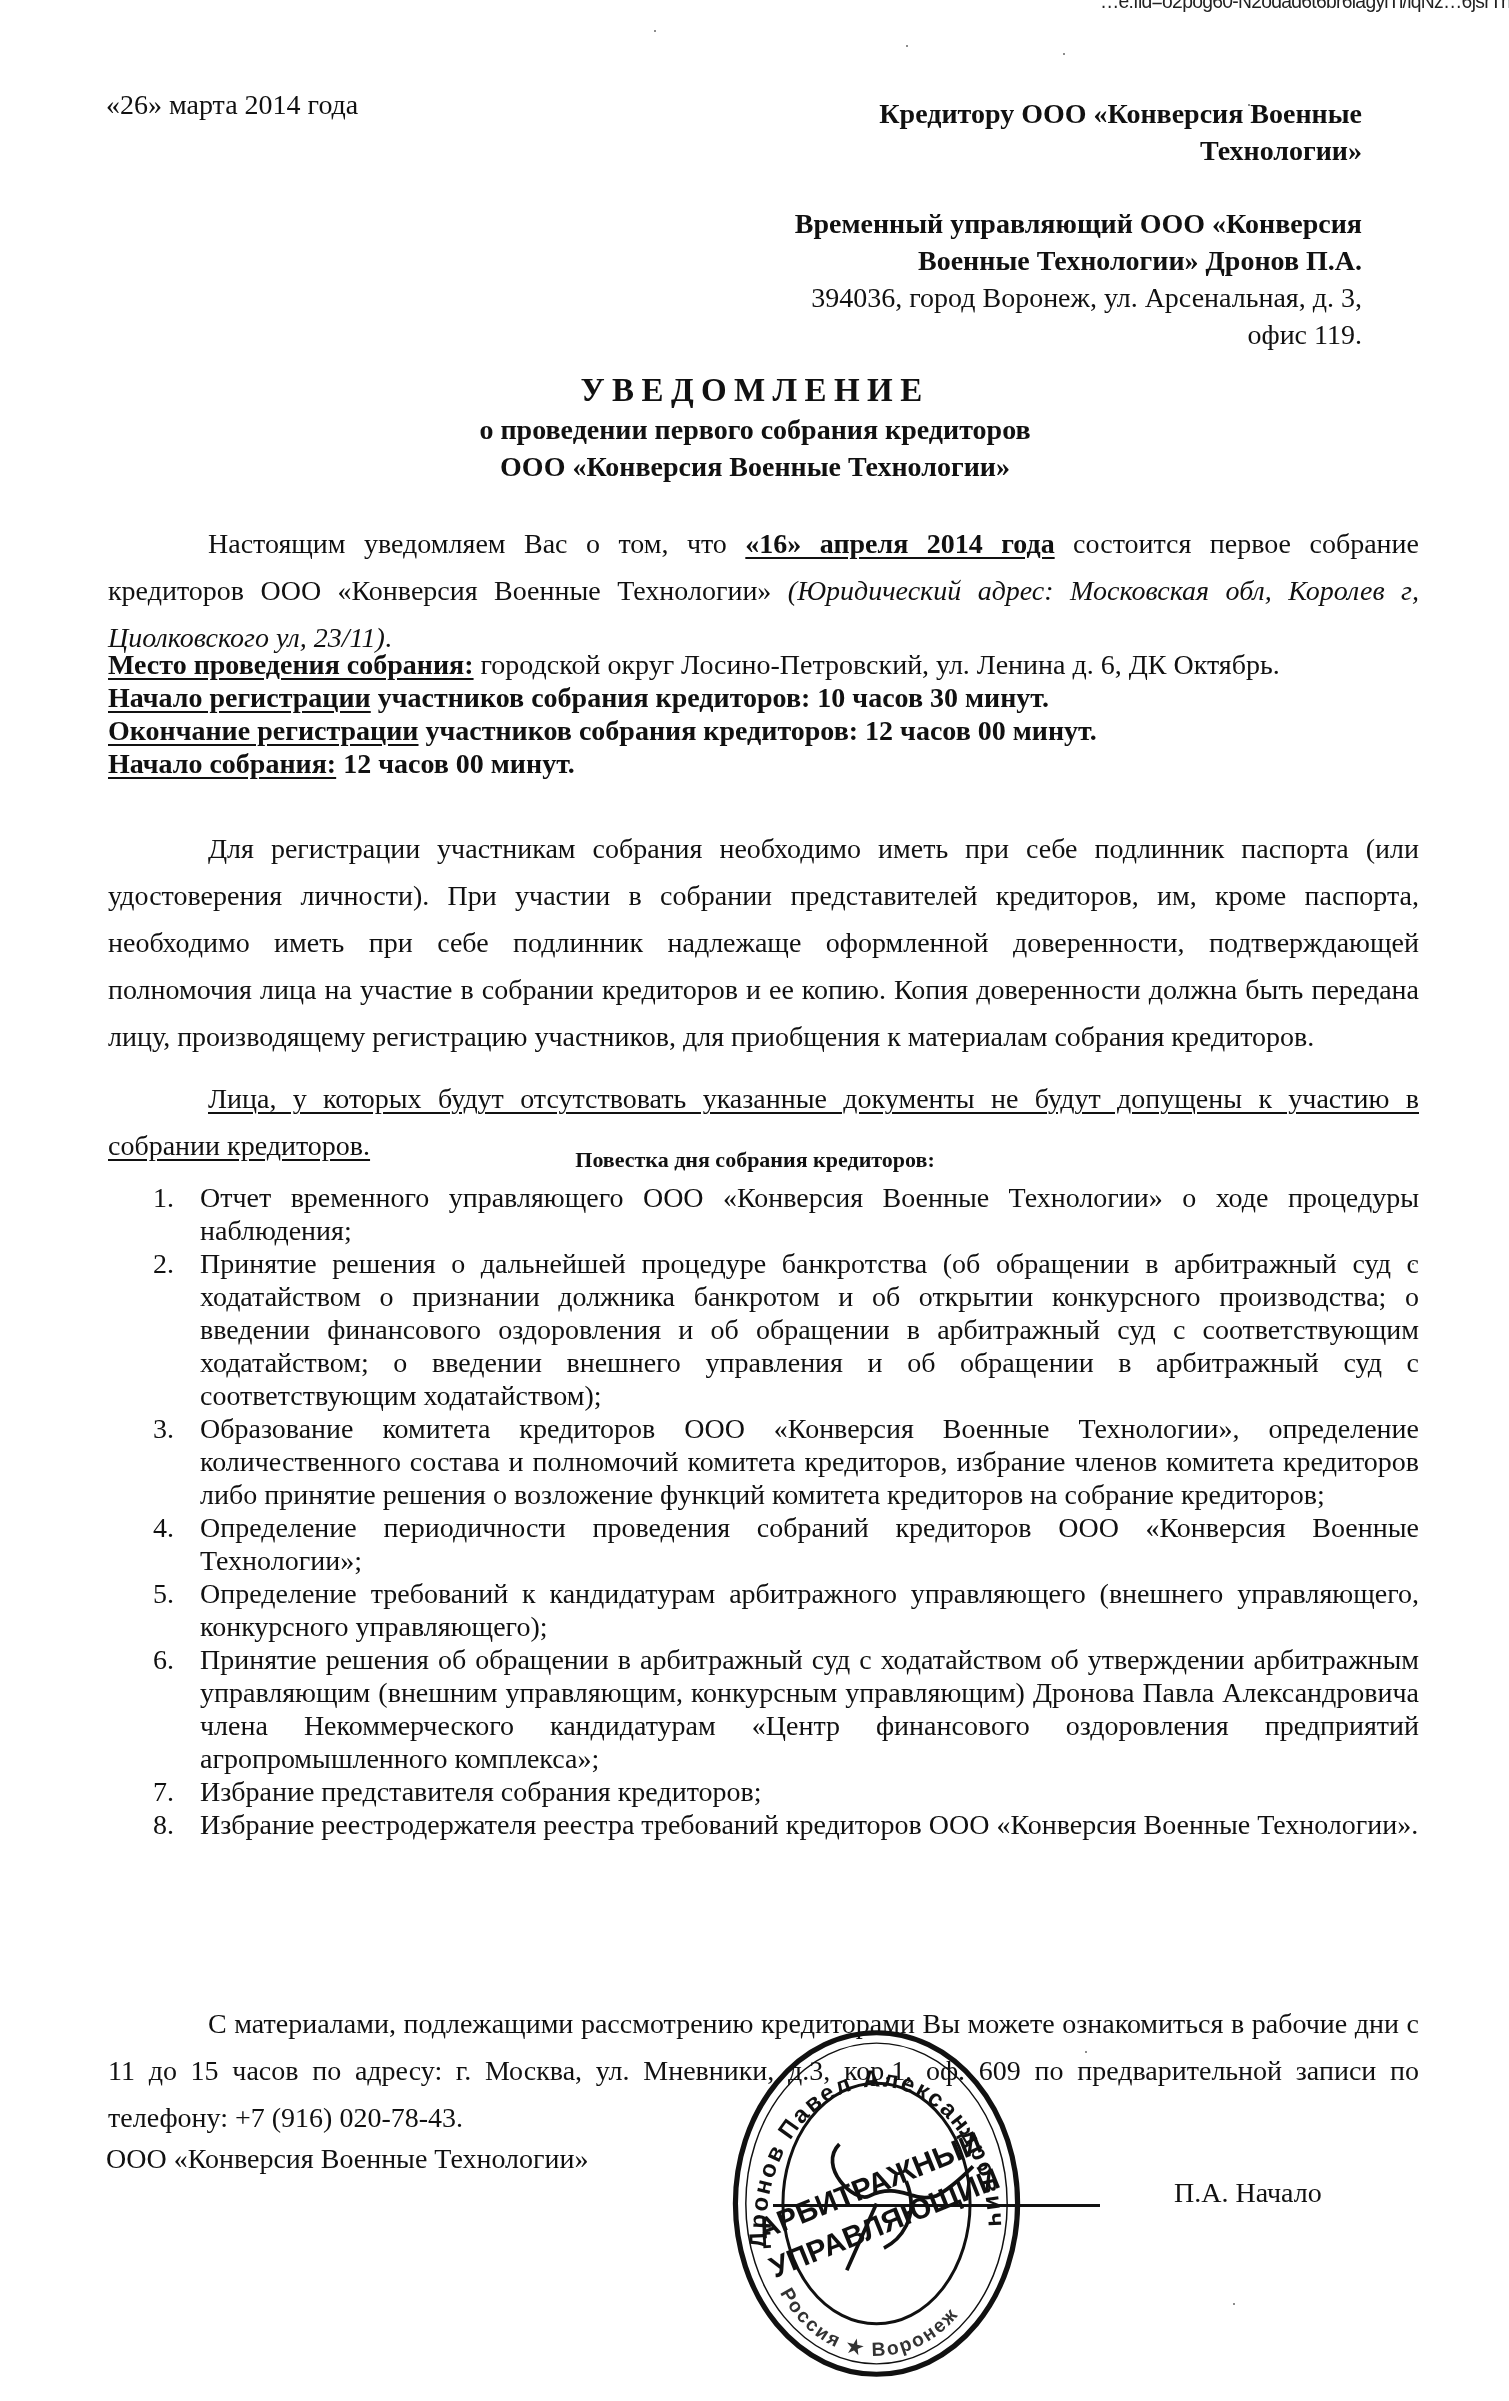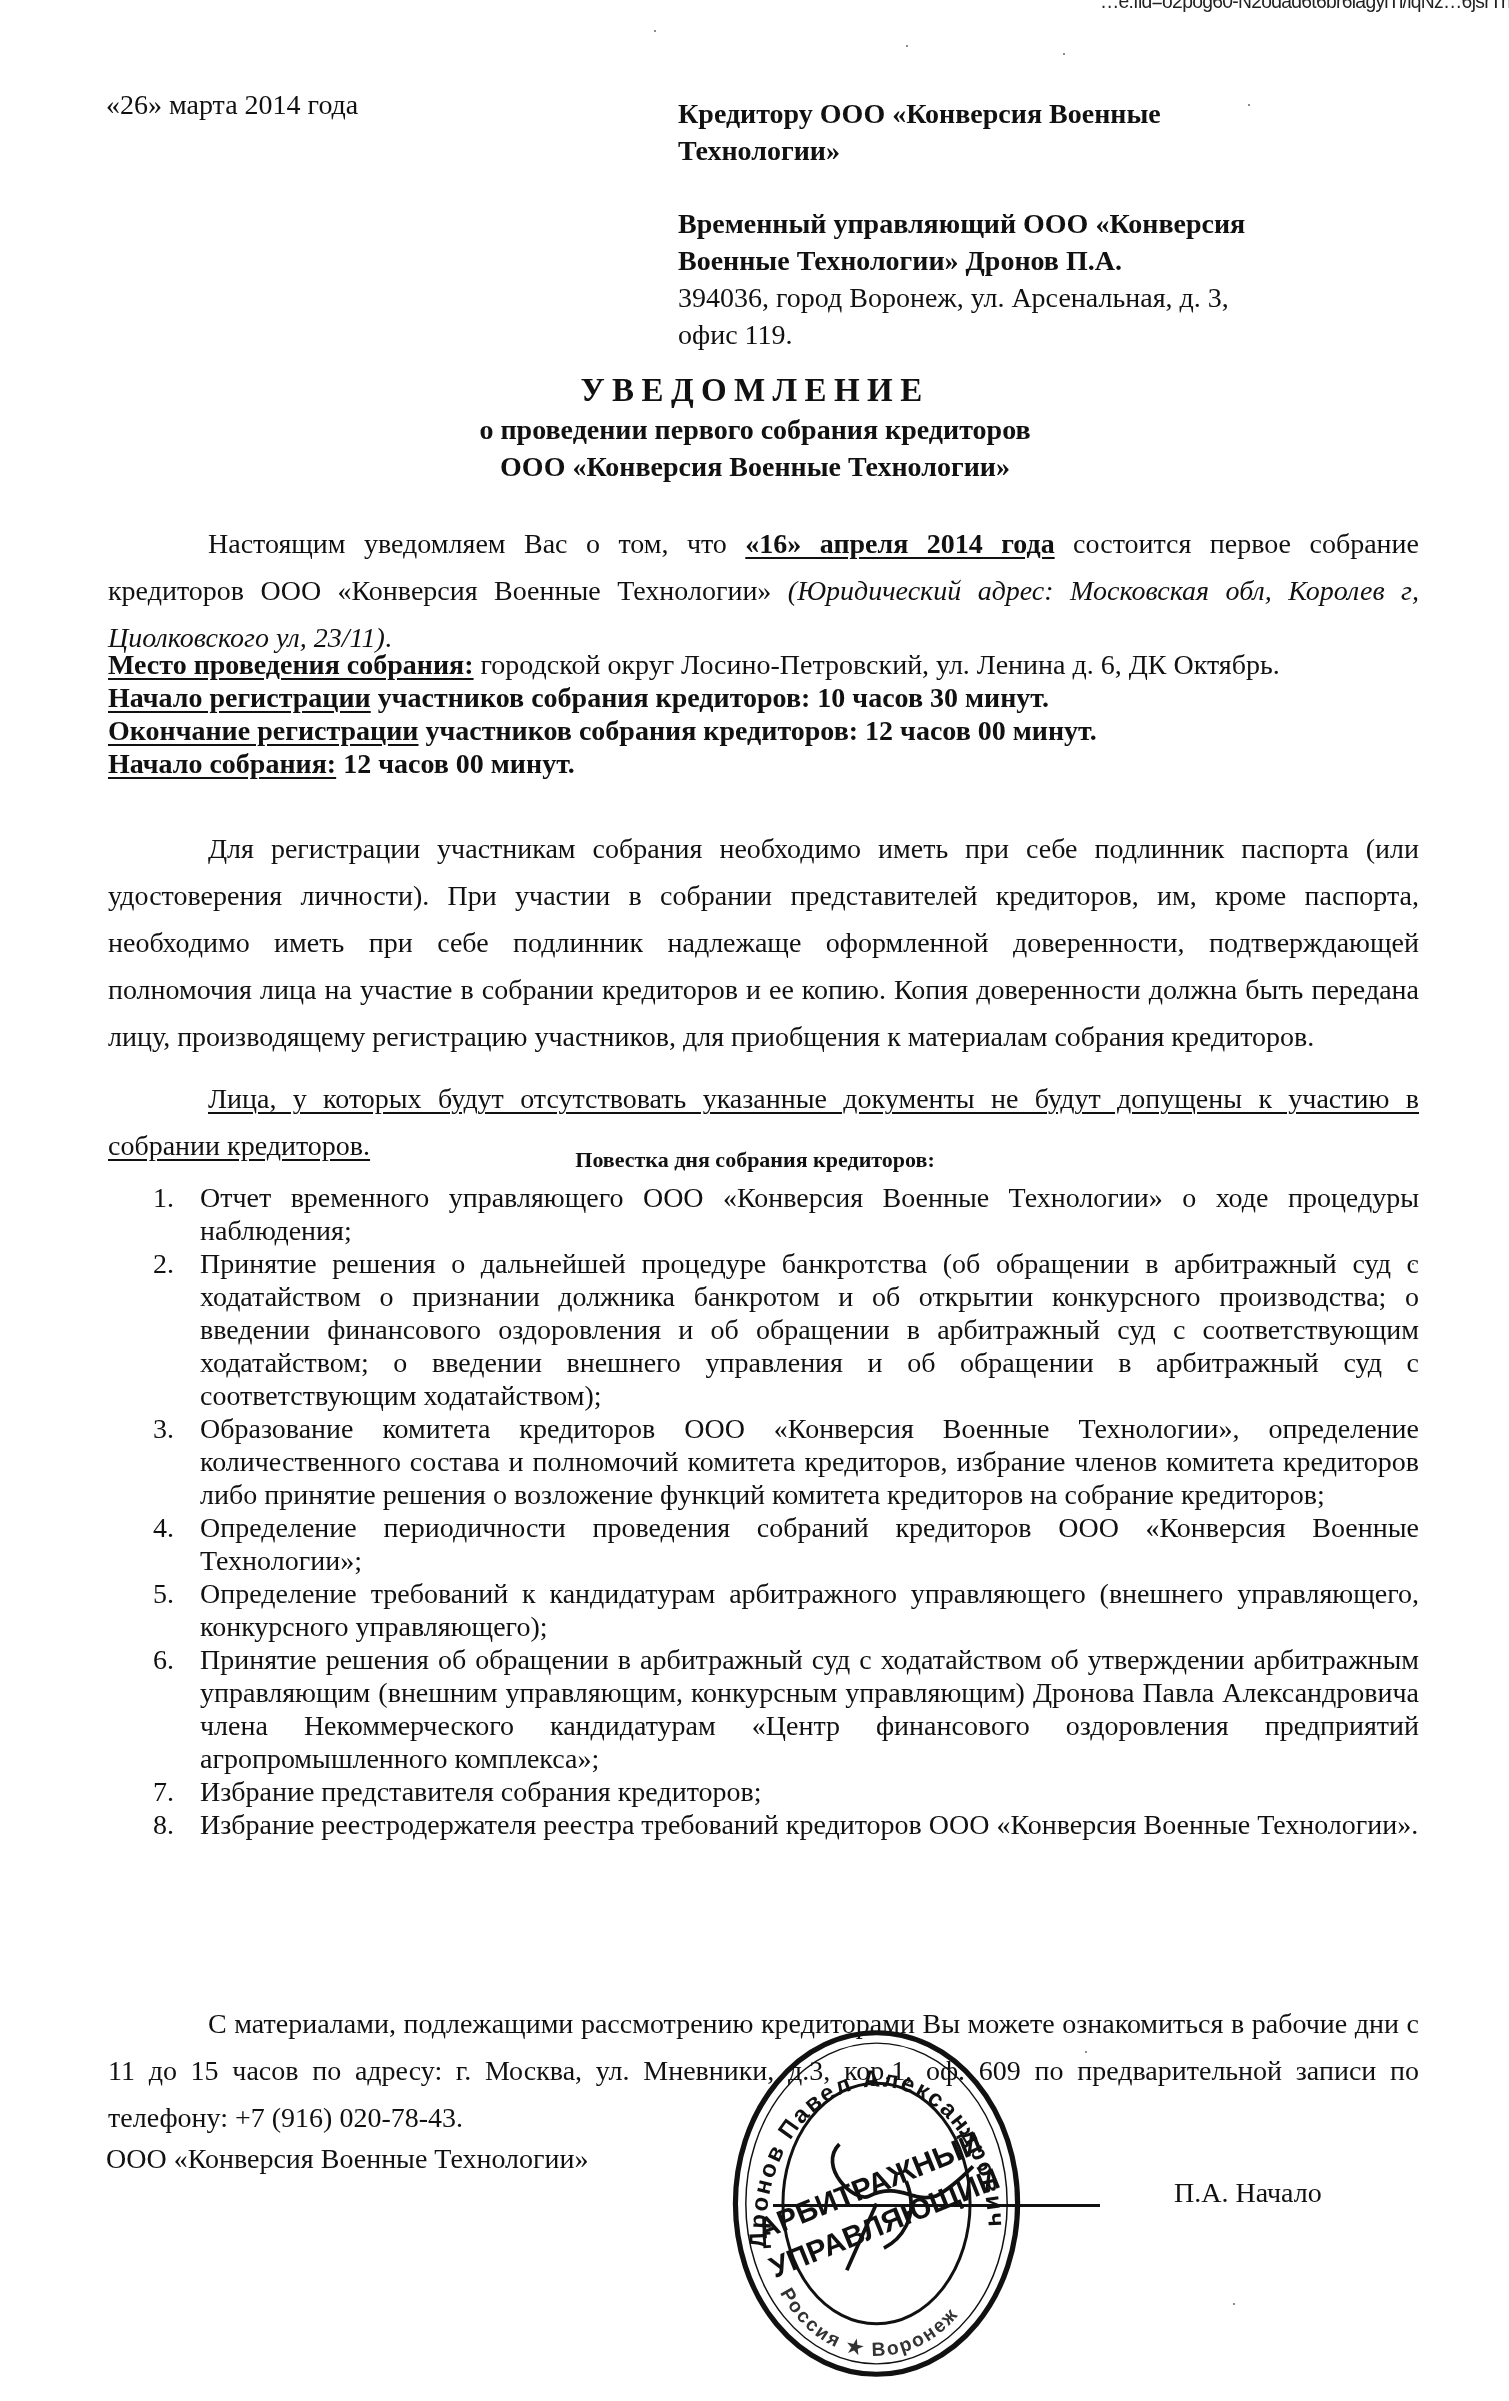--- a/index.html
+++ b/index.html
@@ -3,21 +3,21 @@
 <meta charset="utf-8">
 <style>
   html, body { margin: 0; padding: 0; background: #ffffff; }
   body { width: 1510px; height: 2401px; position: relative; overflow: hidden;
          font-family: "Liberation Serif", "DejaVu Serif", serif; color: #111; }
   .page { position: absolute; left: 0; top: 0; width: 1510px; height: 2401px; background: #fff; }
   .scanline { position: absolute; top: 0; left: 1100px; font-family: "Liberation Sans", sans-serif;
               font-size: 19.3px; color: #222; white-space: nowrap; letter-spacing: -0.7px; transform: translateY(-9px); }
   .abs { position: absolute; }
   .date { left: 106px; top: 89px; font-size: 28px; }
-  .recipient { left: 678px; top: 95px; width: 684px; font-size: 28px; line-height: 37px; font-weight: bold; }
+  .recipient { left: 678px; top: 95px; width: 684px; font-size: 28px; line-height: 37px; font-weight: bold; text-align: right; }
   .recipient .addr { font-weight: normal; }
   .recipient .gap { height: 36px; }
   .title-block { left: 0; width: 1510px; top: 369px; text-align: center; }
   .title-block .main { font-size: 33px; font-weight: bold; letter-spacing: 7.4px; line-height: 42px; }
   .title-block .sub { font-size: 28px; font-weight: bold; line-height: 37px; }
   .para { left: 108px; width: 1311px; font-size: 28px; line-height: 47px; text-align: justify; }
   .indent { text-indent: 100px; }
   .u { text-decoration: underline; text-decoration-thickness: 2.2px; text-underline-offset: 3.7px; }
   .b { font-weight: bold; }
   .i { font-style: italic; }

